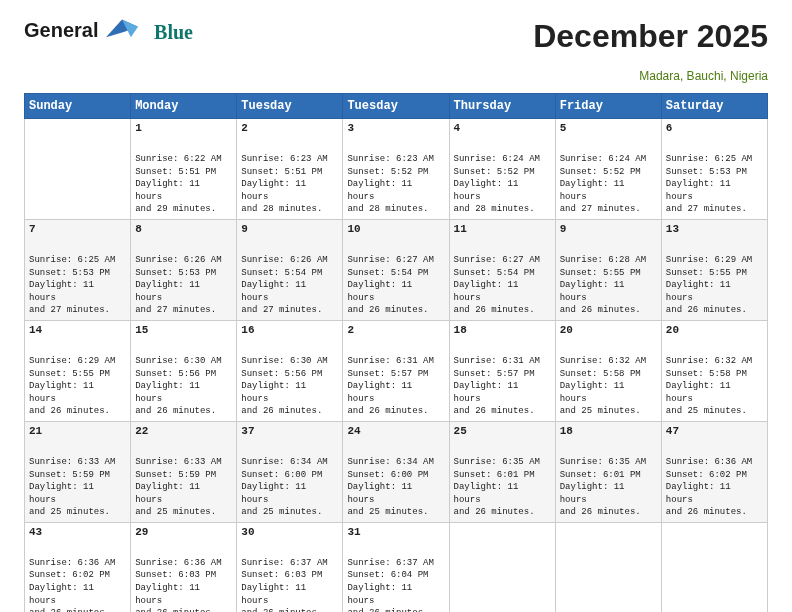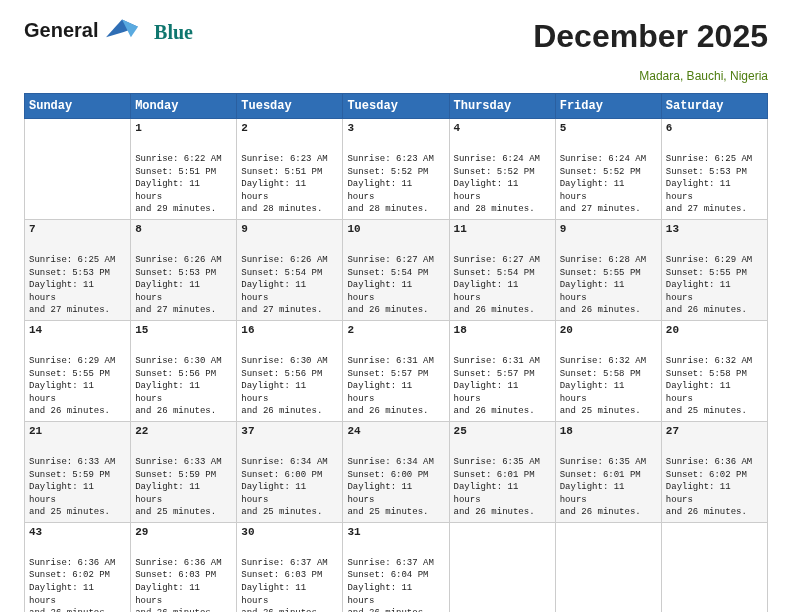--- a/index.html
+++ b/index.html
@@ -313,21 +313,21 @@
 and 26 minutes.</div>
           </td>
           <td>
             <span class="day-num">18</span>
             <div class="day-info" style="white-space: pre-line;">Sunrise: 6:35 AM
 Sunset: 6:01 PM
 Daylight: 11 hours
 and 26 minutes.</div>
           </td>
           <td>
-            <span class="day-num">27</span>
+            <span class="day-num">47</span>
             <div class="day-info" style="white-space: pre-line;">Sunrise: 6:36 AM
 Sunset: 6:02 PM
 Daylight: 11 hours
 and 26 minutes.</div>
           </td>
         </tr>
         <tr>
           <td>
             <span class="day-num">43</span>
             <div class="day-info" style="white-space: pre-line;">Sunrise: 6:36 AM

